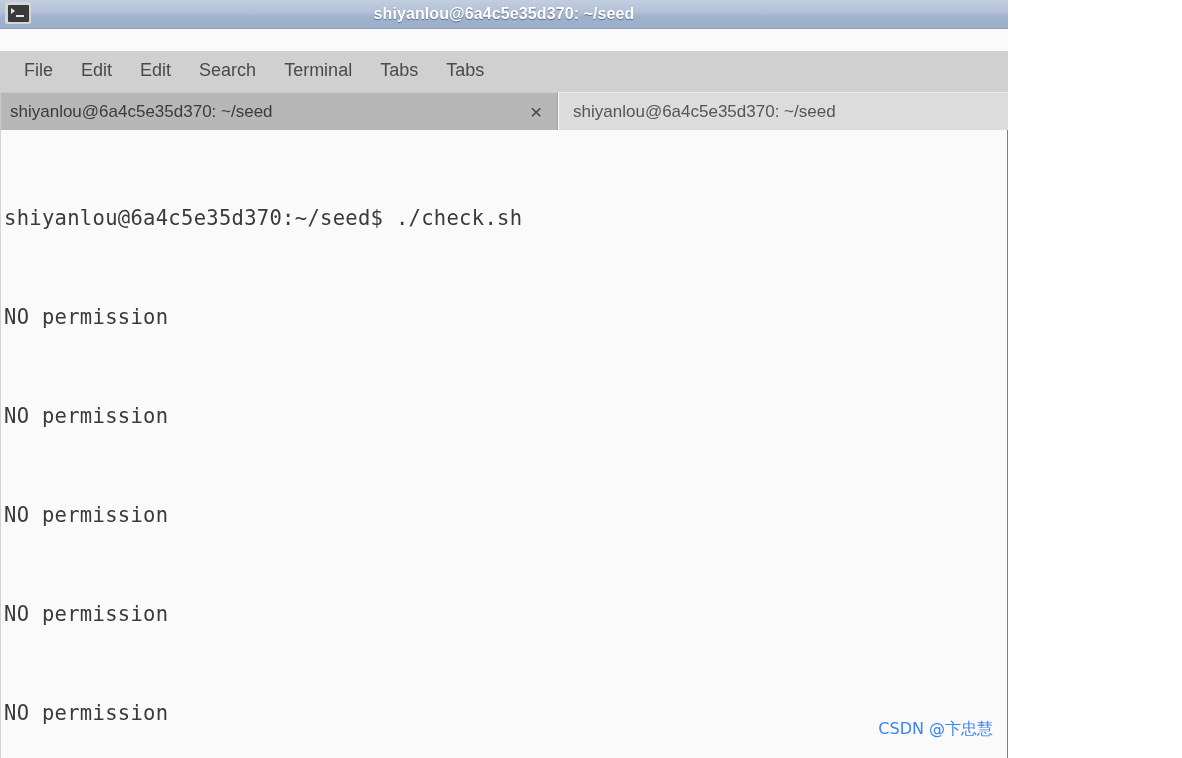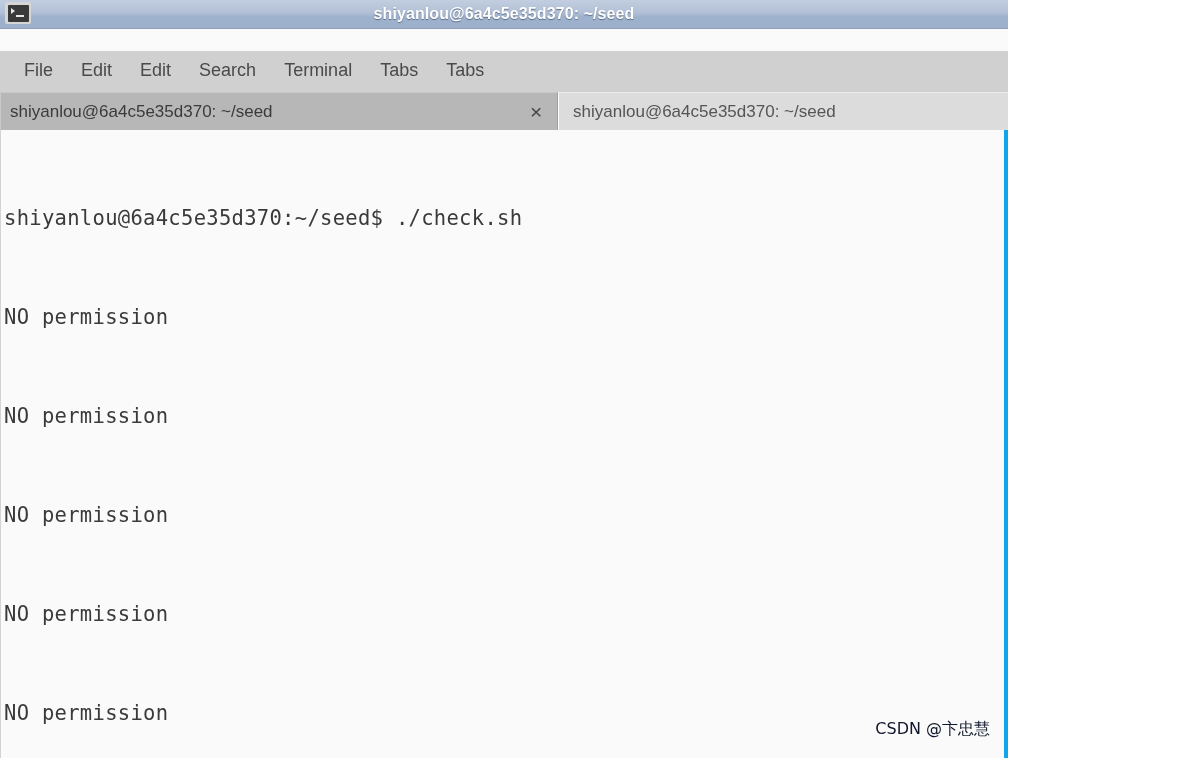--- a/index.html
+++ b/index.html
@@ -151,21 +151,21 @@
     cursor: pointer;
     line-height: 1;
     margin-right: 4px;
   }
 
   
   .terminal {
     flex: 1 1 auto;
     background: #fafafa;
     border-left: 1px solid #d3d3d3;
-    border-right: 4px solid #0ea5e9;
+    border-right: 1px solid #0ea5e9;
     position: relative;
     overflow: hidden;
     box-sizing: border-box;
   }
   .term-lines {
     padding: 6px 0 0 3px;
     font-family: "DejaVu Sans Mono", monospace;
     font-size: 20.5px;
     line-height: 33px;
     color: #3a3a3a;
@@ -174,21 +174,21 @@
   }
   .term-line {
     height: 33px;
   }
 
   .watermark {
     position: absolute;
     right: 14px;
     bottom: 18px;
     font-size: 16px;
-    color: #0f172a;
+    color: #3b82f6;
     font-family: "DejaVu Sans", sans-serif;
     white-space: nowrap;
     user-select: none;
   }
 </style>
 </head>
 <body>
 
 <div class="window">
 

